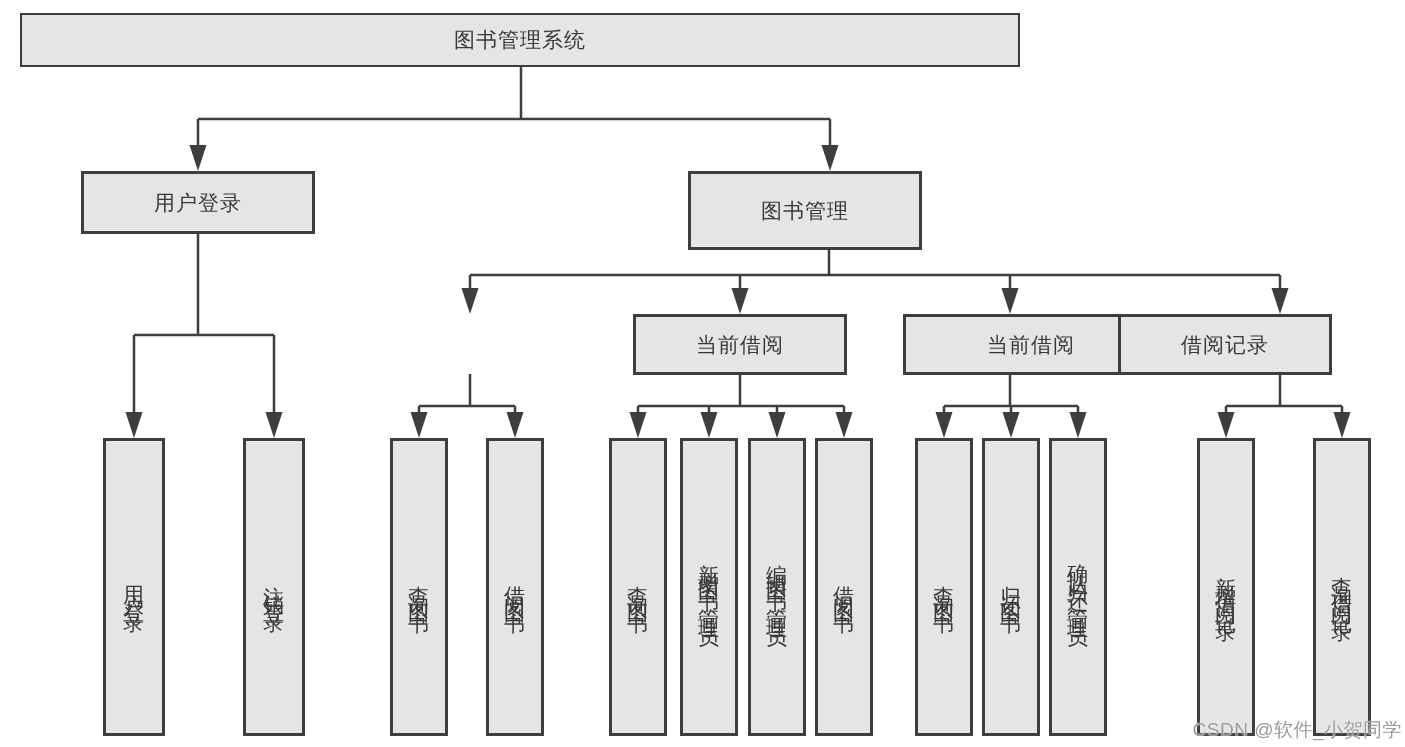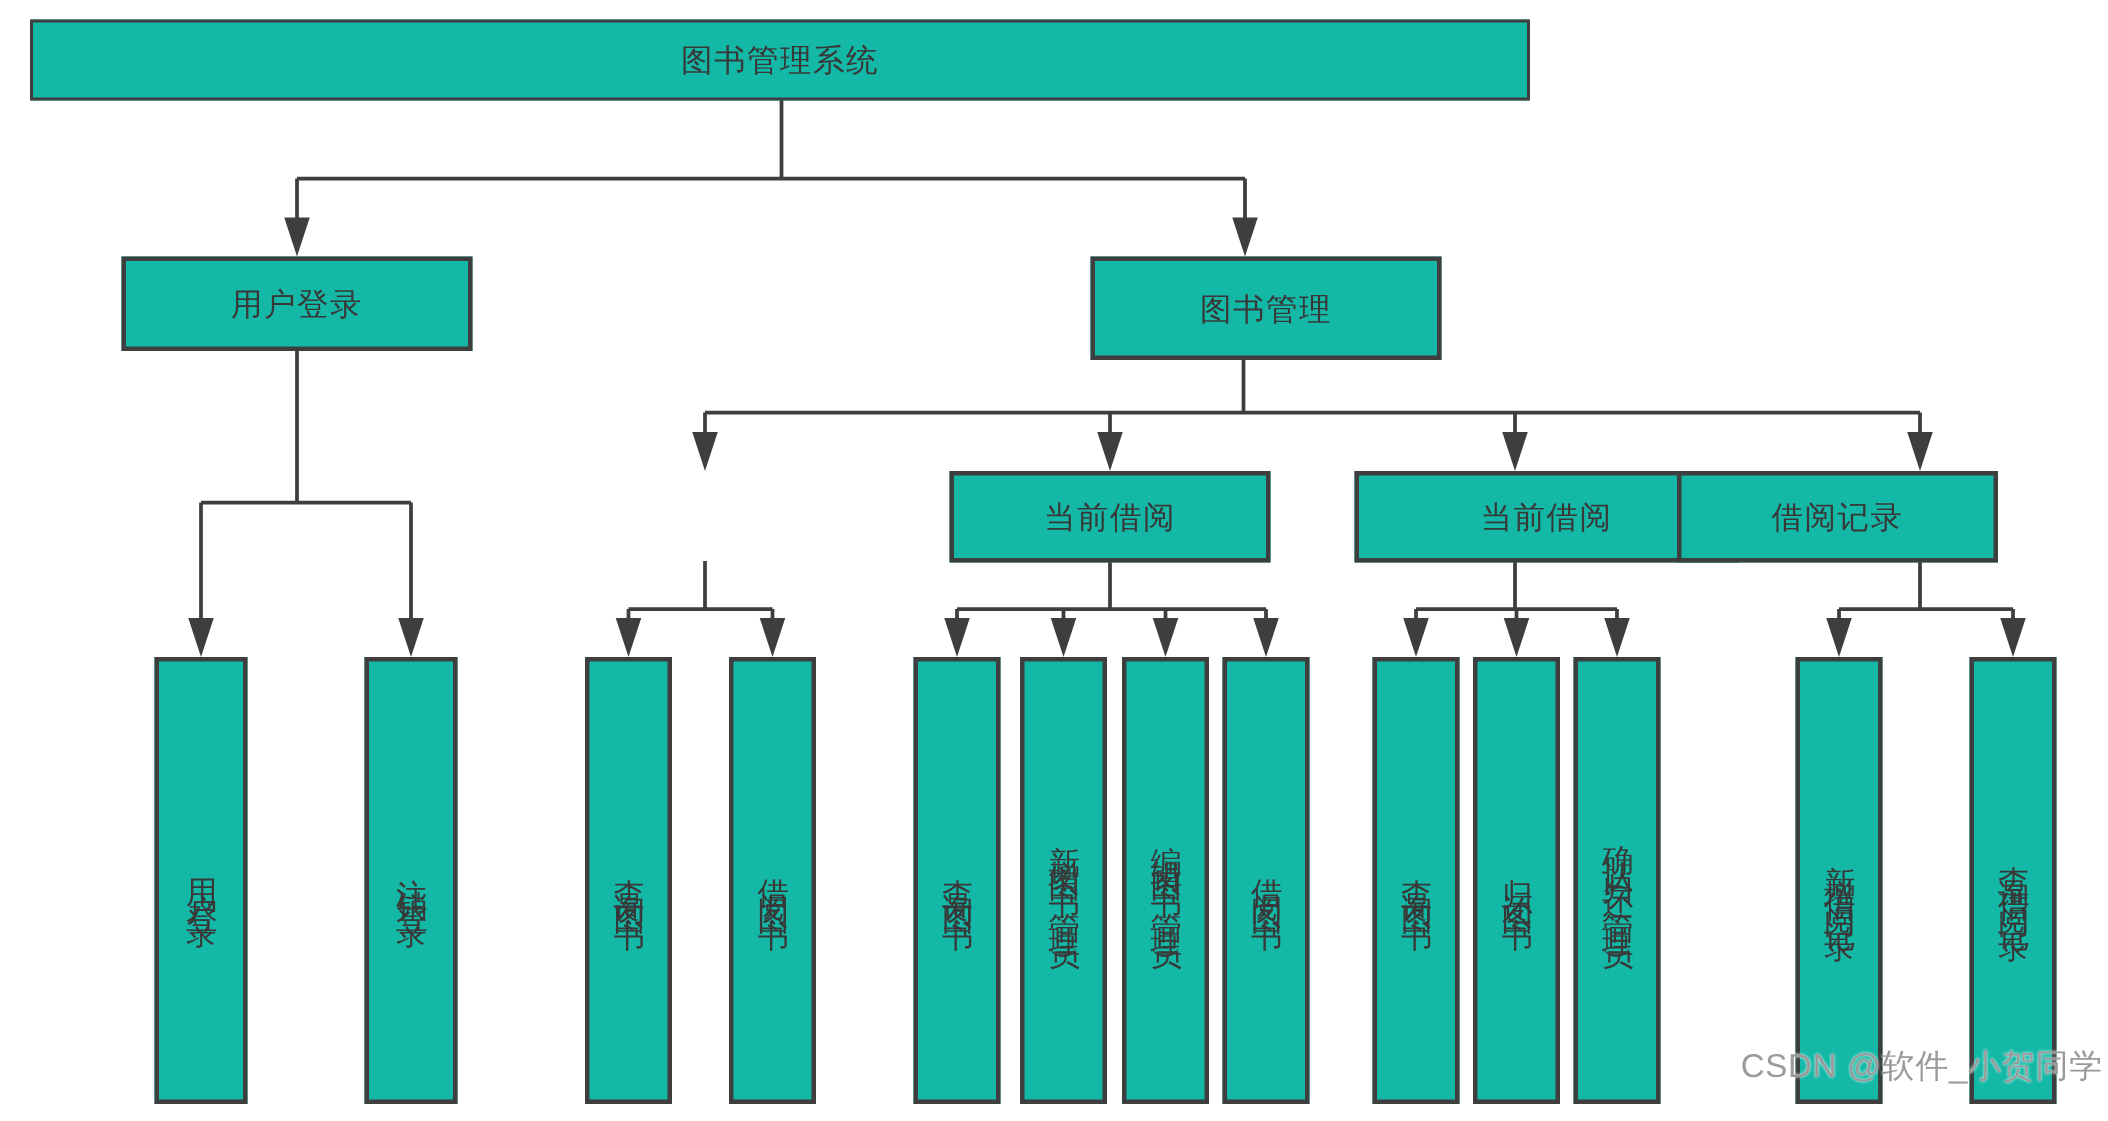--- a/index.html
+++ b/index.html
@@ -3,34 +3,34 @@
 <meta charset="utf-8">
 <style>
   html,body{margin:0;padding:0;}
   body{
     width:1405px;height:747px;background:#ffffff;overflow:hidden;
     font-family:"Liberation Sans","DejaVu Sans",sans-serif;
   }
   .canvas{position:relative;width:1405px;height:747px;background:#ffffff;}
   svg.wires{position:absolute;left:0;top:0;z-index:1;}
   .node{
-    position:absolute;box-sizing:border-box;background:#14b8a6;
+    position:absolute;box-sizing:border-box;background:#e5e5e5;
     border:3px solid #3e3e3e;color:#383838;
     display:flex;align-items:center;justify-content:center;
     font-size:21px;z-index:2;letter-spacing:1px;
   }
   .node.root{border-width:2px;}
   .leaf{
     writing-mode:vertical-rl;text-orientation:mixed;
     letter-spacing:9px;line-height:1;
     top:438px;height:298px;
   }
   .wm{
-    position:absolute;right:3px;bottom:21px;z-index:3;
-    font-size:22px;color:#9a9a9a;letter-spacing:0.5px;
+    position:absolute;right:3px;bottom:4px;z-index:3;
+    font-size:19px;color:#9a9a9a;letter-spacing:0.5px;
     text-shadow:0 0 2px #ffffff;
     margin-left:32px;
   }
 </style>
 </head>
 <body>
 
 <div class="canvas">
 
   <svg class="wires" width="1405" height="747" viewBox="0 0 1405 747">
@@ -69,21 +69,21 @@
       <polygon points="1002.5,412 1019.5,412 1011,438"></polygon>
       <polygon points="1069.5,412 1086.5,412 1078,438"></polygon>
       <polygon points="1217.5,412 1234.5,412 1226,438"></polygon>
       <polygon points="1333.5,412 1350.5,412 1342,438"></polygon>
     </g>
   </svg>
 
   <div class="node root" style="left:20px;top:13px;width:1000px;height:54px;">图书管理系统</div>
 
   <div class="node" style="left:81px;top:171px;width:234px;height:63px;">用户登录</div>
-  <div class="node" style="left:727px;top:171px;width:234px;height:69px;">图书管理</div>
+  <div class="node" style="left:688px;top:171px;width:234px;height:79px;">图书管理</div>
 
   <div class="node" style="left:633px;top:314px;width:214px;height:61px;">当前借阅</div>
   <div class="node" style="left:903px;top:314px;width:256px;height:61px;">当前借阅</div>
   <div class="node" style="left:1118px;top:314px;width:214px;height:61px;">借阅记录</div>
 
   <div class="node leaf" style="left:103px;width:62px;">用户登录</div>
   <div class="node leaf" style="left:243px;width:62px;">注销登录</div>
 
   <div class="node leaf" style="left:390px;width:58px;">查询图书</div>
   <div class="node leaf" style="left:486px;width:58px;">借阅图书</div>

